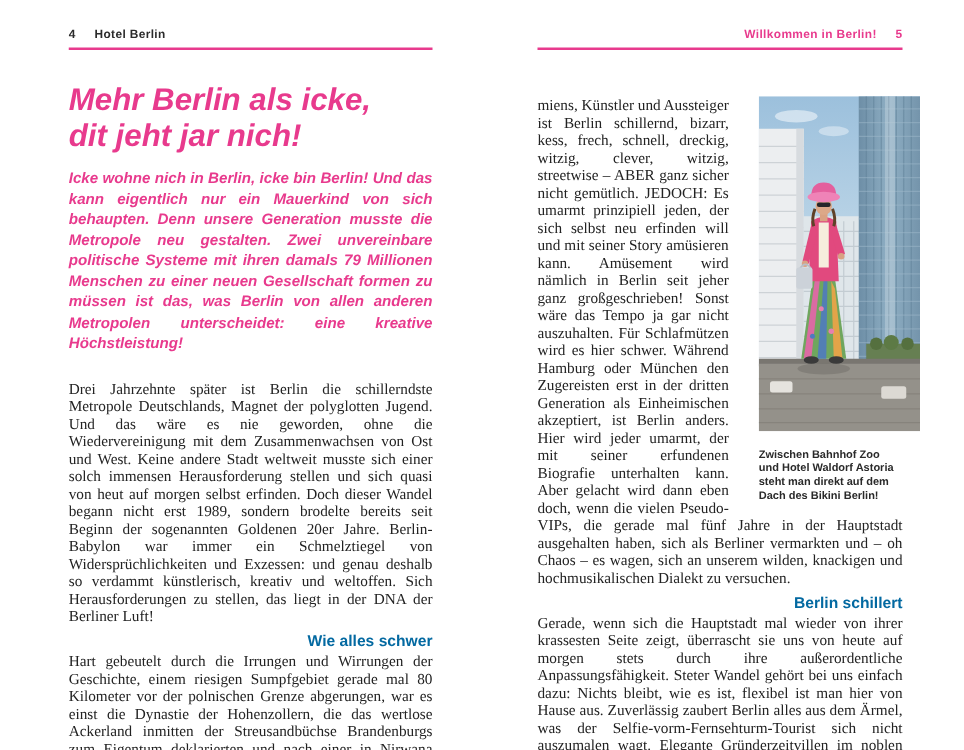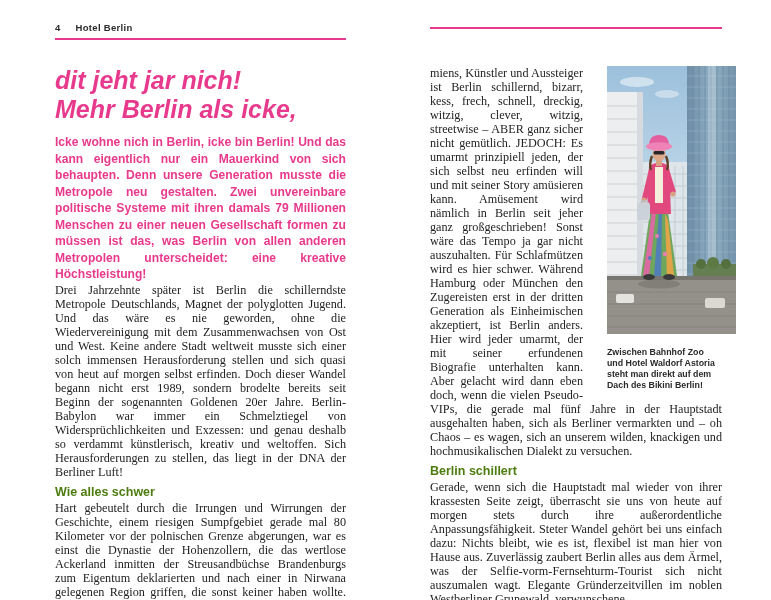--- a/index.html
+++ b/index.html
@@ -28,31 +28,31 @@
     font-family:"Liberation Sans", sans-serif;
     font-weight:bold; font-style:italic;
     font-size:25px; line-height:29px; color:var(--accent);
   }
   .hl-line { display:block; }
 
   .intro {
     margin-top:10px;
     font-family:"Liberation Sans", sans-serif; font-weight:bold;
     color:var(--accent); font-size:12.1px; line-height:16.5px;
-    text-align:justify; hyphens:auto;
+    text-align:justify; hyphens:auto;font-style:italic;
   }
 
   .body {
-    margin-top:0; font-size:12.2px; line-height:14px;
+    margin-top:21px; font-size:12.2px; line-height:14px;
     text-align:justify; hyphens:auto; color:var(--body);
   }
   .subhead {
     margin-top:6px;
     font-family:"Liberation Sans", sans-serif; font-weight:bold;
-    font-size:12.5px; line-height:14px; color:#4d7c0f;
+    font-size:12.5px; line-height:14px; color:#0369a1;text-align:right;
   }
   .subhead + .body { margin-top:2px; }
 
   .right-flow { margin-top:37px; }
   .right-flow .body.first { margin-top:12px; }
   .photo-block { float:right; width:115px; margin:0 0 10px 24px; }
   .photo-svg { display:block; width:129px; height:268px; }
   .caption {
     margin-top:13px;
     font-family:"Liberation Sans", sans-serif; font-weight:bold;
@@ -65,31 +65,35 @@
 <div class="spread">
 
   <div class="page page-left">
     <div class="runhead">
       <span>4</span>
       <span>Hotel Berlin</span>
     </div>
     <div class="rule"></div>
 
     <h1 class="headline">
+      <span class="hl-line">Mehr Berlin als icke,</span>
       <span class="hl-line">dit jeht jar nich!</span>
-      <span class="hl-line">Mehr Berlin als icke,</span>
     </h1>
 
     <p class="intro">Icke wohne nich in Berlin, icke bin Berlin! Und das kann eigentlich nur ein Mauerkind von sich behaupten. Denn unsere Generation musste die Metropole neu gestalten. Zwei unvereinbare politische Systeme mit ihren damals 79 Millionen Menschen zu einer neuen Gesellschaft formen zu müssen ist das, was Berlin von allen anderen Metropolen unterscheidet: eine kreative Höchstleistung!</p>
     <p class="body">Drei Jahrzehnte später ist Berlin die schillerndste Metropole Deutschlands, Magnet der polyglotten Jugend. Und das wäre es nie geworden, ohne die Wiedervereinigung mit dem Zusammenwachsen von Ost und West. Keine andere Stadt weltweit musste sich einer solch immensen Herausforderung stellen und sich quasi von heut auf morgen selbst erfinden. Doch dieser Wandel begann nicht erst 1989, sondern brodelte bereits seit Beginn der sogenannten Goldenen 20er Jahre. Berlin-Babylon war immer ein Schmelztiegel von Widersprüchlichkeiten und Exzessen: und genau deshalb so verdammt künstlerisch, kreativ und weltoffen. Sich Herausforderungen zu stellen, das liegt in der DNA der Berliner Luft!</p>
     <h2 class="subhead">Wie alles schwer</h2>
     <p class="body">Hart gebeutelt durch die Irrungen und Wirrungen der Geschichte, einem riesigen Sumpfgebiet gerade mal 80 Kilometer vor der polnischen Grenze abgerungen, war es einst die Dynastie der Hohenzollern, die das wertlose Ackerland inmitten der Streusandbüchse Brandenburgs zum Eigentum deklarierten und nach einer in Nirwana gelegenen Region griffen, die sonst keiner haben wollte. Zwischen osteuropäischer Eiseskälte und Hitzeperioden schwankend, bis das nächste Unwetter sich krachend entlädt, sind Klima und Wetter in Berlin nicht gerade gemäßigt. Genau wie die schroffe und zugleich warmherzige Art seiner Einheimischen! Berlin ist weder schön noch gastfreundlich! Zwischen Absinth, Diversity, Multikulti als Schmelztiegel der Kulturen, Magnet für Bohe-</p>
   </div>
 
   <div class="page page-right">
+    <div class="runhead runhead-right">
+      <span>Willkommen in Berlin!</span>
+      <span>5</span>
+    </div>
     <div class="rule"></div>
 
     <div class="right-flow">
 
       <div class="photo-block">
         <svg class="photo-svg" viewBox="0 0 129 268" preserveAspectRatio="none" aria-hidden="true">
           <defs>
             <linearGradient id="sky" x1="0" x2="0" y1="0" y2="1">
               <stop offset="0" stop-color="#9cc0dc"></stop>
               <stop offset="0.7" stop-color="#cfe2ee"></stop>

